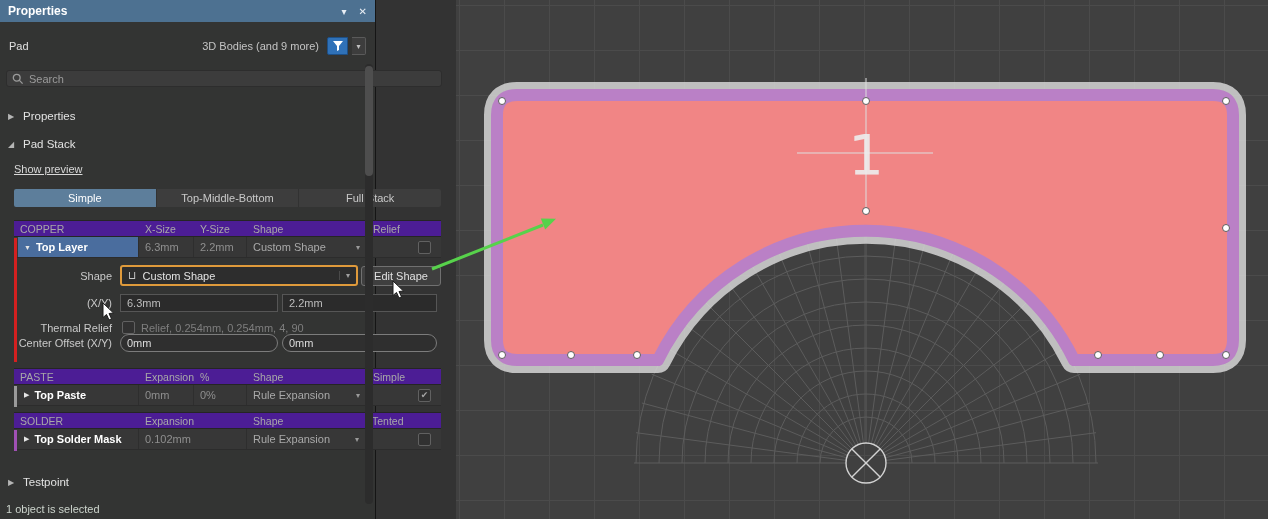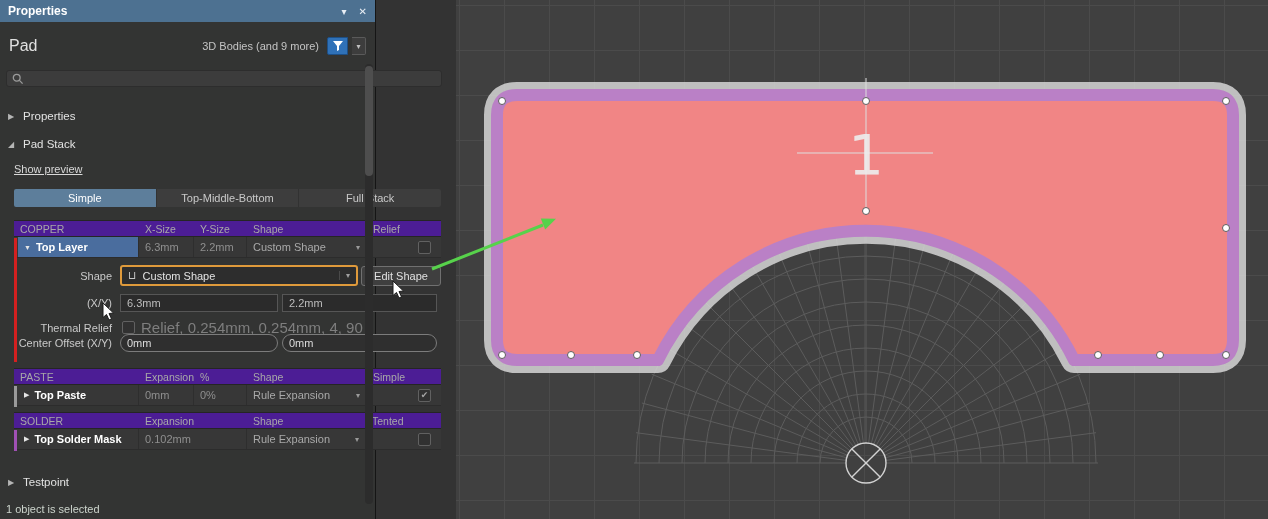--- a/index.html
+++ b/index.html
@@ -9,21 +9,21 @@
   
   .panel { position:absolute; left:0; top:0; width:376px; height:519px; background:#333433;
            border-right:1px solid #151515; z-index:10; color:#d0d0d0; }
   .titlebar { position:absolute; left:0; top:0; width:100%; height:22px; background:var(--titlebar);
               display:flex; align-items:center; padding:0 8px; }
   .titlebar .title { font-size:12px; font-weight:bold; color:#ffffff; }
   .tb-icons { margin-left:auto; display:flex; gap:12px; color:#e8eef5; font-size:10px; }
   .tb-icons span { cursor:default; }
 
   .objrow { position:absolute; left:0; top:32px; width:100%; height:28px; display:flex; align-items:center; padding:0 9px; }
-  .obj-label { font-size:16px; color:#e0e0e0; }
+  .obj-label { font-size:11px; color:#e0e0e0; }
   .objright { margin-left:auto; display:flex; align-items:center; gap:4px; }
   .scope { font-size:11px; color:#c4c4c4; margin-right:4px; }
   .filterbtn { width:21px; height:18px; background:var(--filter-blue); border:1px solid #1d4f86;
                border-radius:2px 0 0 2px; display:flex; align-items:center; justify-content:center; }
   .filterdrop { width:14px; height:18px; background:#3d3d3d; border:1px solid #5a5a5a; border-left:none;
                 border-radius:0 2px 2px 0; color:#c0c0c0; font-size:8px; display:flex; align-items:center; justify-content:center; }
 
   .searchrow { position:absolute; left:6px; top:70px; width:436px; height:17px; background:#3c3c3c;
                border:1px solid #2d2d2d; border-radius:3px; display:flex; align-items:center; padding:0 5px; gap:5px; }
   .searchrow input { flex:1; background:transparent; border:none; outline:none; color:#cfcfcf; font-size:11px; font-family:inherit; }
@@ -75,21 +75,21 @@
   .edit-btn { position:absolute; left:347px; top:0; width:80px; height:20px; background:#3f3f3f;
               border:1px solid #707070; border-radius:3px; color:#e0e0e0; font-size:11px;
               text-align:center; line-height:18px; cursor:pointer; }
   .inp { position:absolute; top:1px; height:18px; background:#2b2b2b; border:1px solid #565656;
          color:#bdbdbd; font-size:11px; padding:0 6px; font-family:inherit; outline:none; }
   .inp.x1 { left:106px; width:158px; } .inp.x2 { left:268px; width:155px; }
   .inp.round { border-radius:9px; border-color:#7c7c7c; background:#2f2f2f; color:#dcdcdc; }
   .chk { width:13px; height:13px; background:#313131; border:1px solid #616161; border-radius:2px;
          display:inline-flex; align-items:center; justify-content:center; color:#a5a5a5;
          font-size:9px; line-height:1; cursor:pointer; flex:none; }
-  .thermal-val { position:absolute; left:127px; top:0; height:20px; line-height:20px; color:#7e7e7e; font-size:15px; }
+  .thermal-val { position:absolute; left:127px; top:0; height:20px; line-height:20px; color:#7e7e7e; font-size:11px; }
   .thermal-chk { position:absolute; left:108px; top:3px; }
 
   .statusbar { position:absolute; left:6px; top:503px; font-size:11px; color:#ccd4cc; }
 
   .scrolltrack { position:absolute; right:2px; top:64px; height:440px; width:8px; background:#2c2c2c; border-radius:4px; }
   .scrollthumb { position:absolute; top:2px; left:0; width:8px; height:110px; background:#4e4e4e; border-radius:4px; }
 
   
   .canvas { position:absolute; left:456px; top:0; width:812px; height:519px; background-color:#404040;
             background-image:linear-gradient(#4b4b4b 1px, transparent 1px),
@@ -137,20 +137,21 @@
           <span>▾</span>
         </span>
       </span>
     </div>
 
     <div class="searchrow">
       <svg width="12" height="12" viewBox="0 0 12 12">
         <circle cx="4.7" cy="4.7" r="3.4" fill="none" stroke="#9a9a9a" stroke-width="1.3"></circle>
         <line x1="7.4" y1="7.4" x2="10.6" y2="10.6" stroke="#9a9a9a" stroke-width="1.3"></line>
       </svg>
+      <input placeholder="Search" style="">
     </div>
 
     <div class="section" style="top:108px">
       <span class="tri">▶</span>
       <span>Properties</span>
     </div>
 
     <div class="section" style="top:136px">
       <span class="tri">◢</span>
       <span>Pad Stack</span>

